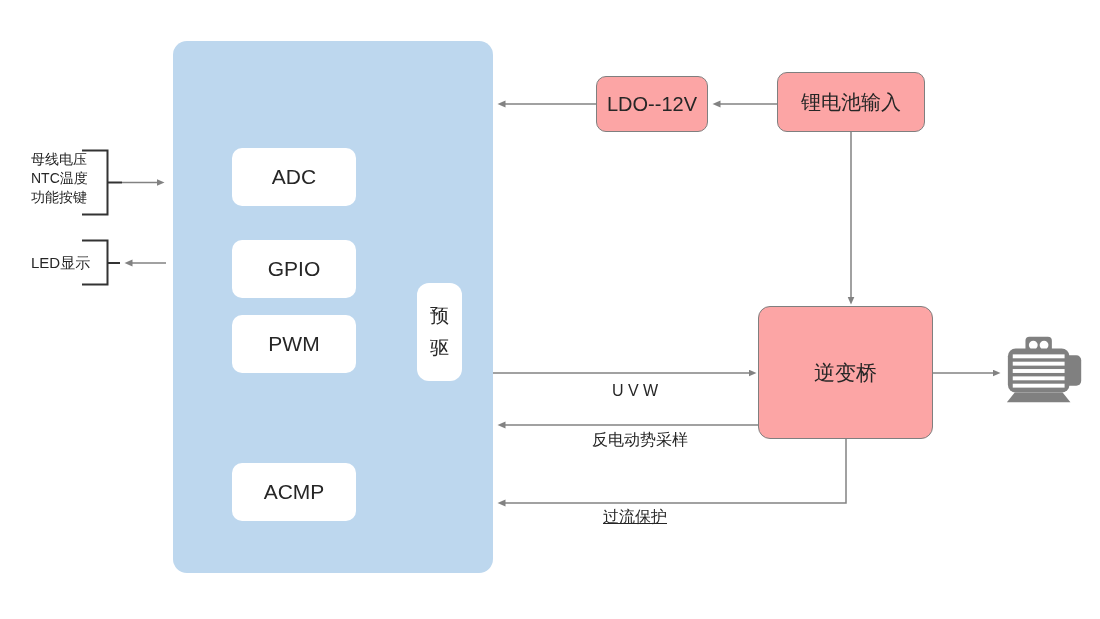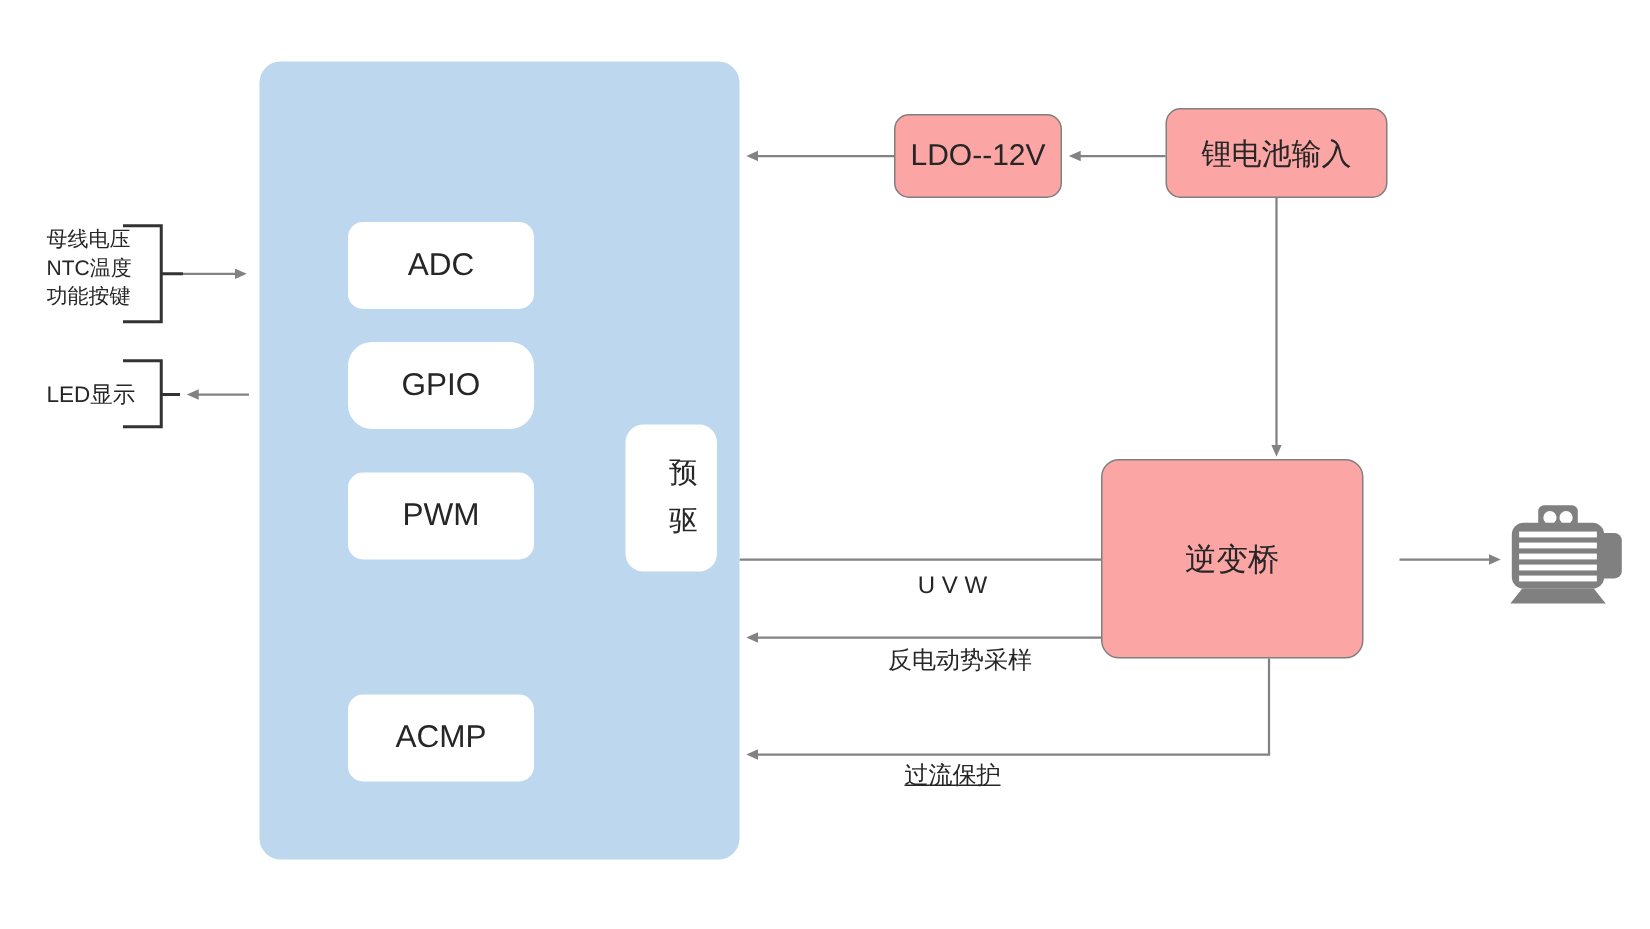--- a/index.html
+++ b/index.html
@@ -6,31 +6,31 @@
   body{font-family:"Liberation Sans","DejaVu Sans",sans-serif;color:#262626;}
   .canvas{position:relative;width:1100px;height:619px;background:#ffffff;overflow:hidden;}
   .abs{position:absolute;}
   svg.wires{position:absolute;left:0;top:0;width:1100px;height:619px;pointer-events:none;}
 
   .mcu{left:173px;top:41px;width:320px;height:532px;background:#BDD7EE;border-radius:14px;}
   .mcu-title{left:232px;top:84px;width:148px;height:30px;display:flex;align-items:center;justify-content:center;
              font-size:21px;}
   .chip{left:232px;width:124px;height:58px;background:#ffffff;border-radius:10px;
         display:flex;align-items:center;justify-content:center;font-size:21px;}
-  .chip-adc{top:148px;}  .chip-gpio{top:228px;border-radius:16px;}  .chip-pwm{top:315px;}
+  .chip-adc{top:148px;}  .chip-gpio{top:240px;}  .chip-pwm{top:315px;}
   .chip-pga{top:399px;}  .chip-acmp{top:463px;}
   .predriver{left:417px;top:283px;width:45px;height:98px;background:#ffffff;border-radius:12px;
-             display:flex;align-items:center;justify-content:center;padding-left:16px;}
+             display:flex;align-items:center;justify-content:center;}
   .predriver-label{width:21px;font-size:19px;line-height:1.7;word-break:break-all;text-align:center;}
 
   .obox{background:#fca5a5;border:1.6px solid #7F7F7F;display:flex;align-items:center;justify-content:center;
         box-sizing:border-box;}
   .ldo{left:596px;top:76px;width:112px;height:56px;border-radius:10px;font-size:20px;}
   .battery{left:777px;top:72px;width:148px;height:60px;border-radius:10px;font-size:20px;}
-  .inverter{left:734px;top:306px;width:175px;height:133px;border-radius:12px;font-size:21px;}
+  .inverter{left:758px;top:306px;width:175px;height:133px;border-radius:12px;font-size:21px;}
 
   .sig{font-size:16px;text-align:center;width:200px;}
   .sig-uvw{left:535px;top:382px;}
   .sig-bemf{left:540px;top:430px;}
   .sig-ocp{left:535px;top:507px;text-decoration:underline;}
 
   .sensor-group{left:31px;top:150px;width:75px;font-size:14px;line-height:19px;}
   .sensor-group div{white-space:nowrap;}
   .led-label{left:31px;top:254px;font-size:15px;white-space:nowrap;}
 

